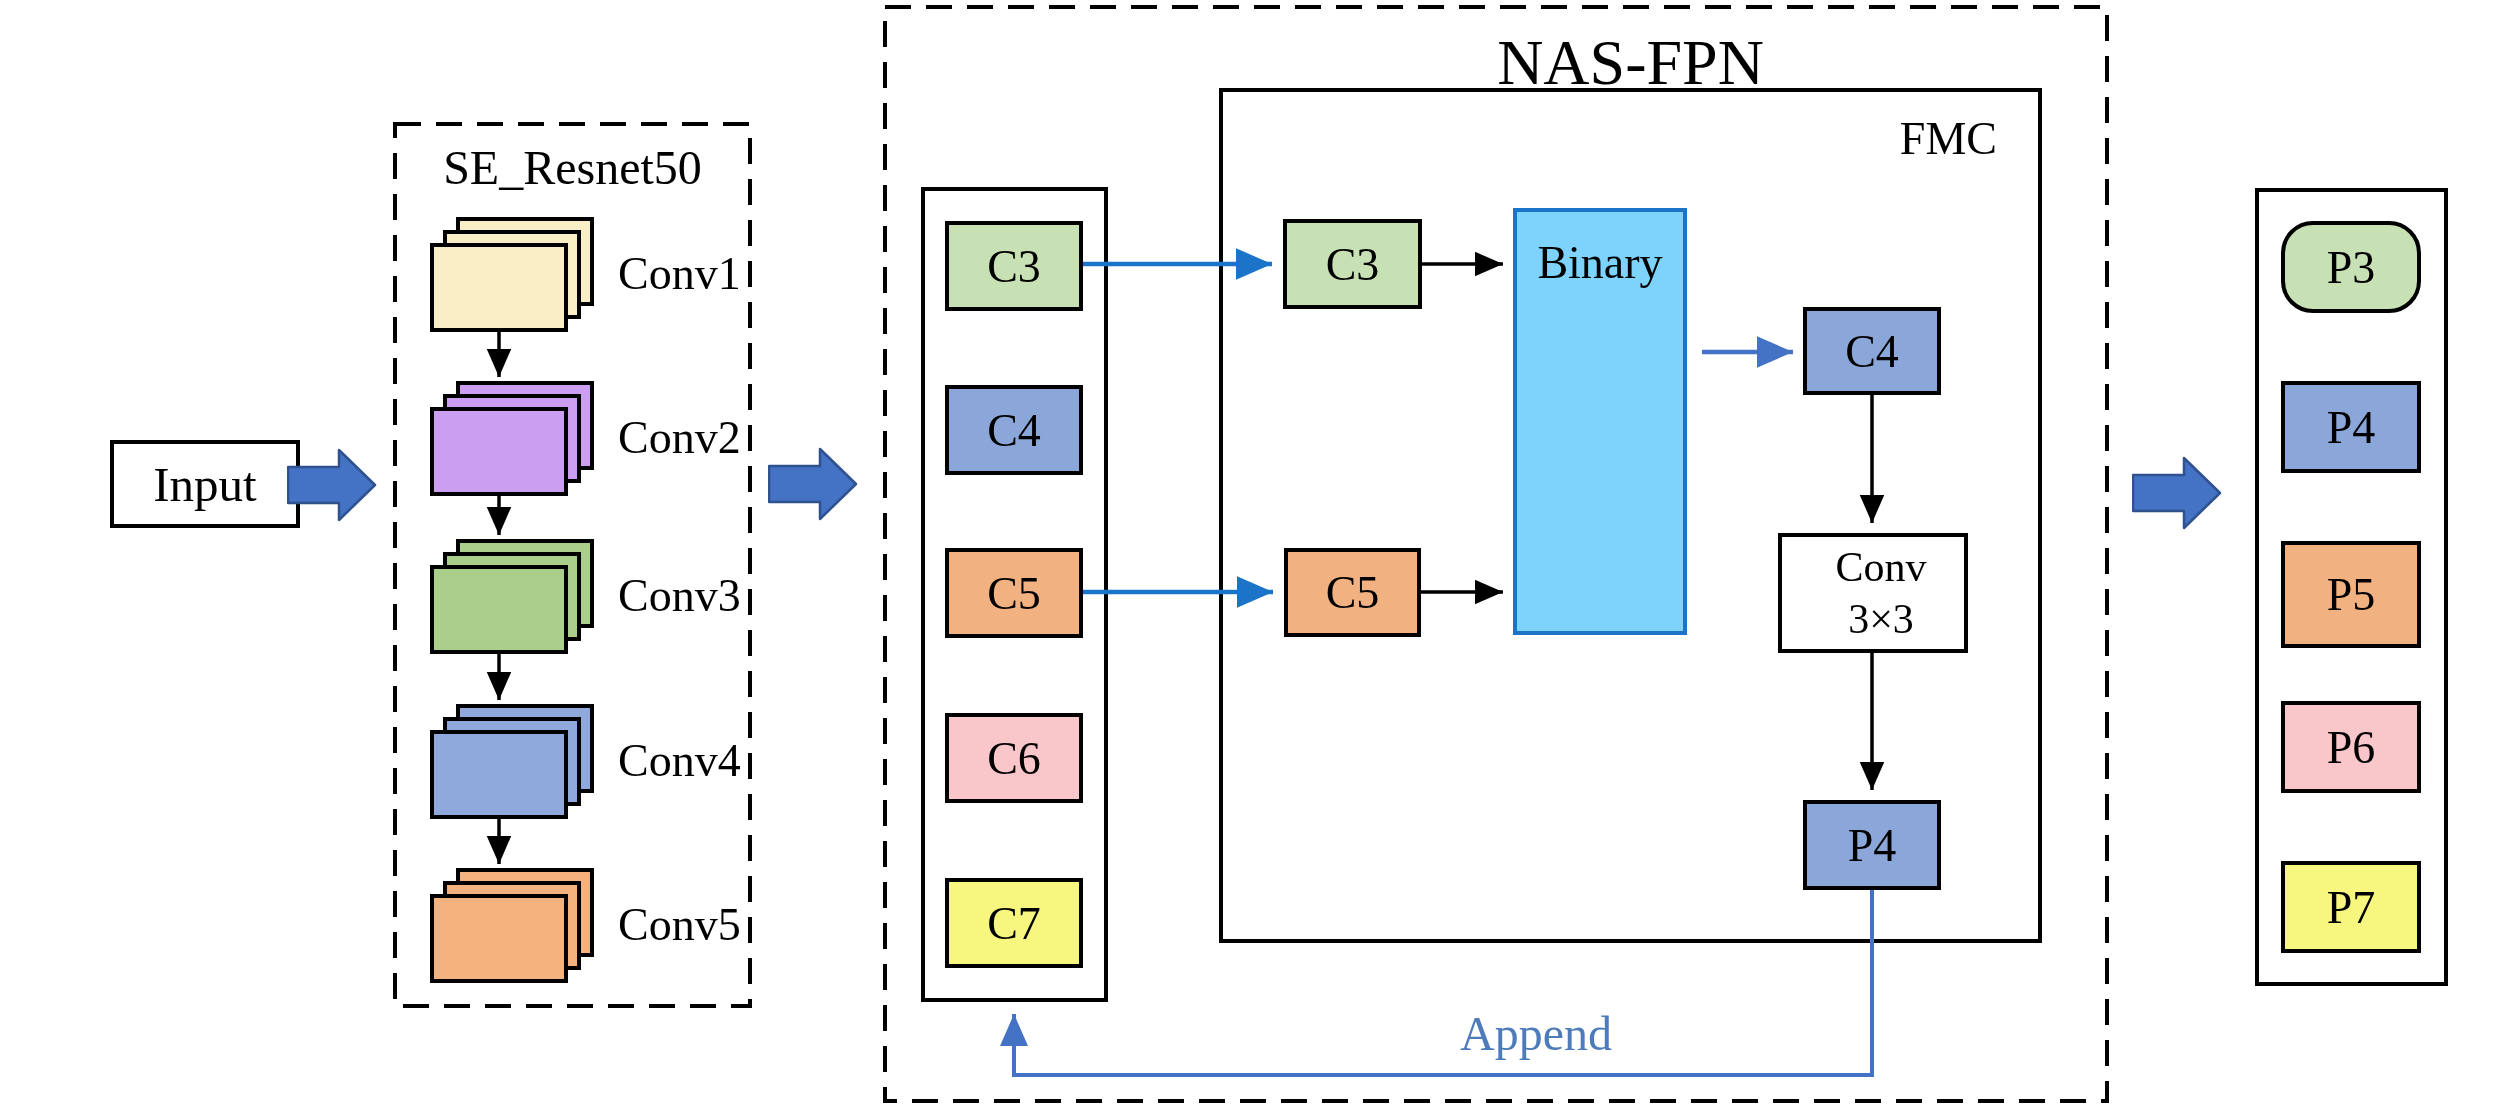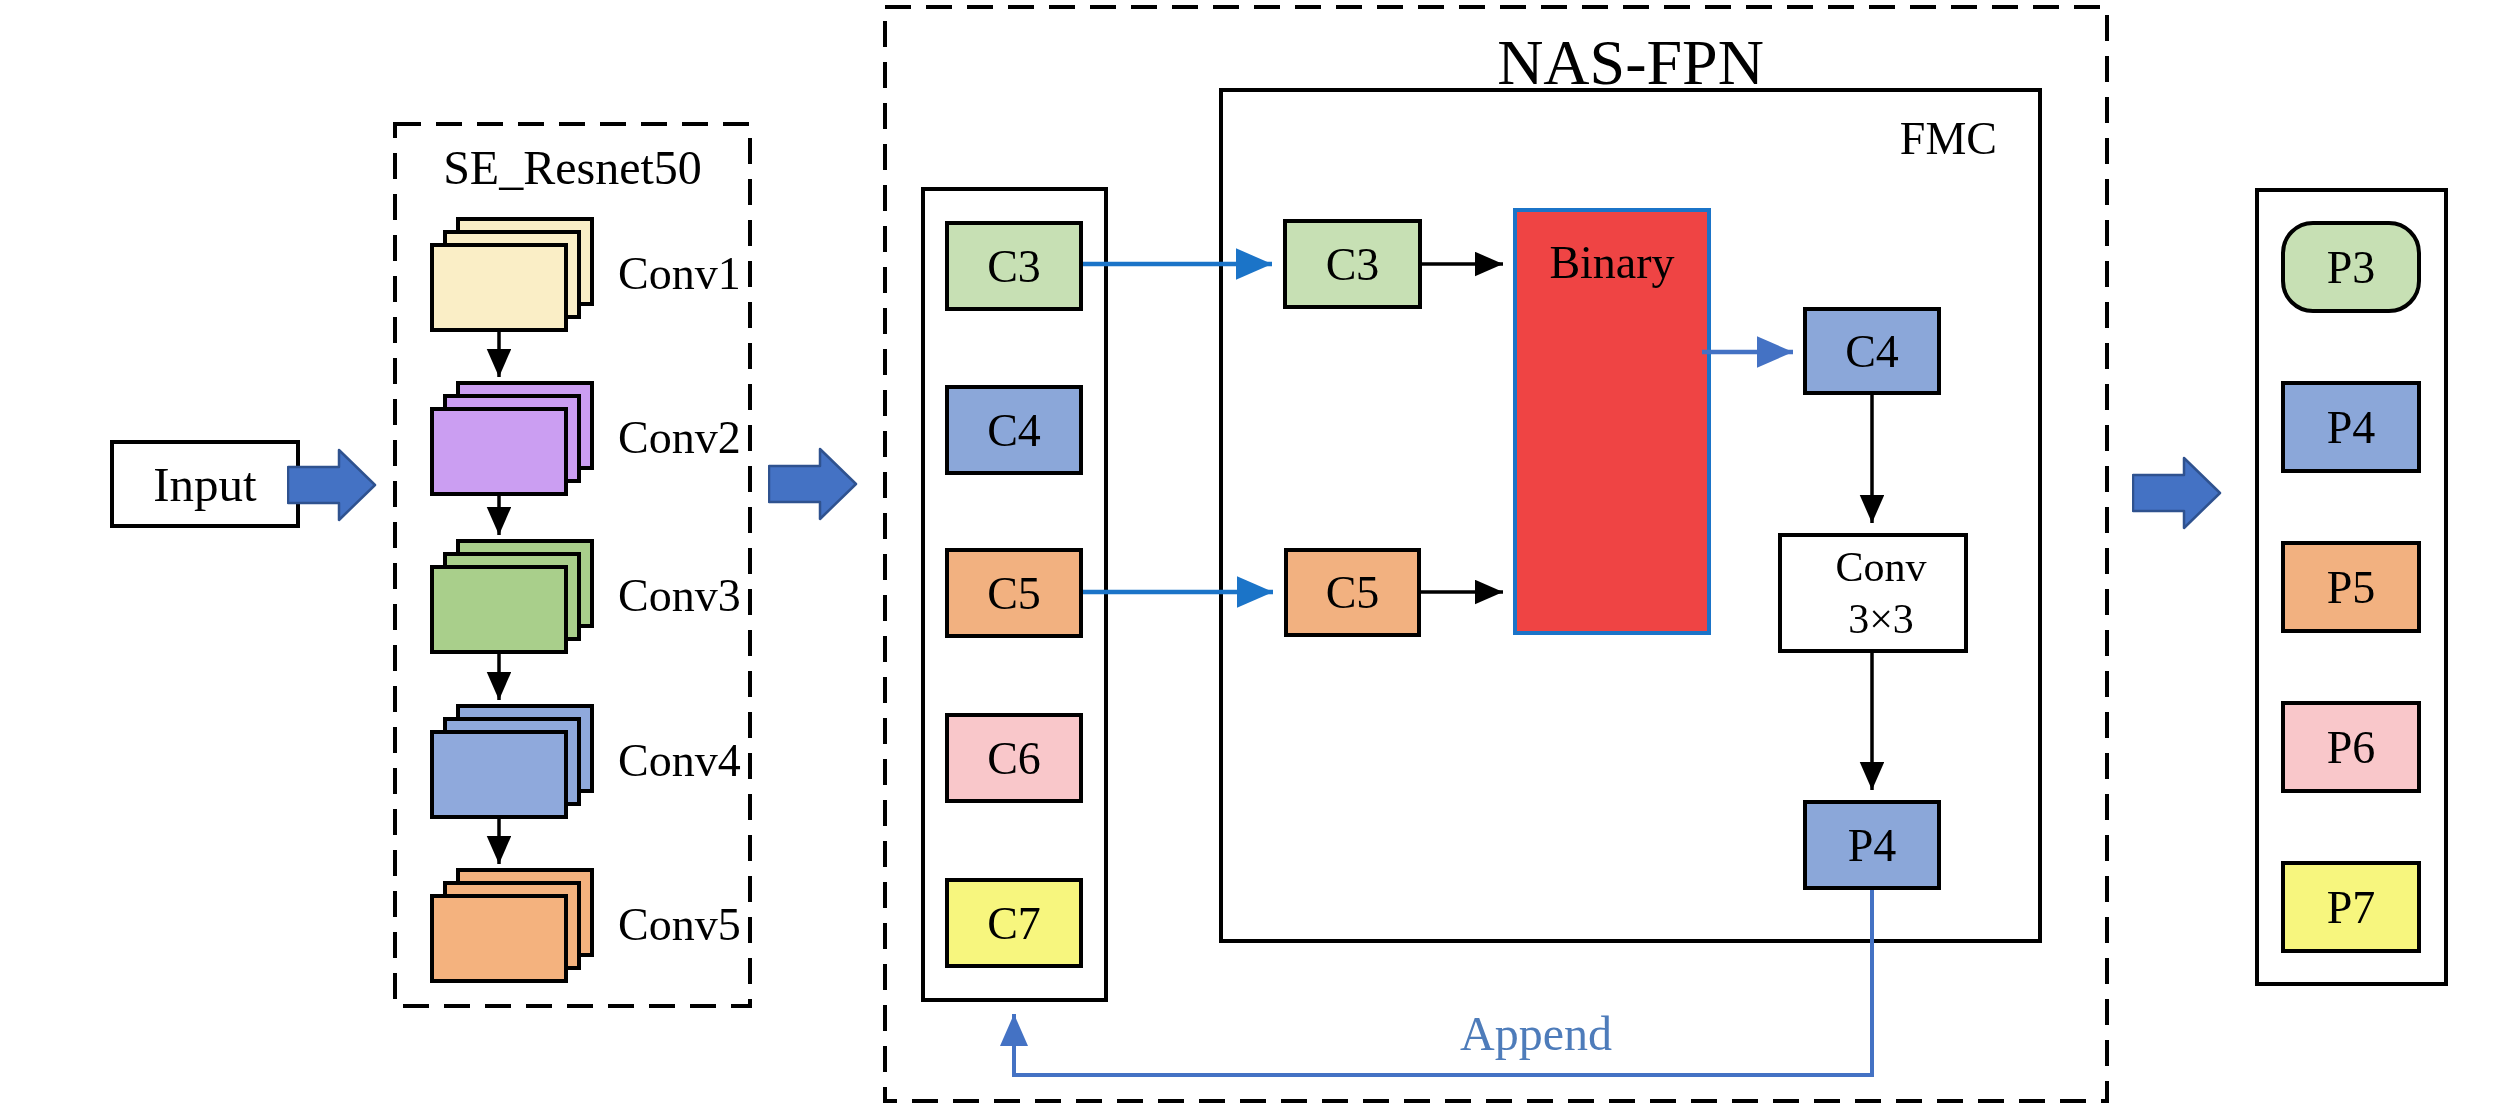--- a/index.html
+++ b/index.html
@@ -92,21 +92,21 @@
   <div class="abs" style="left:1219px;top:88px;width:823px;height:855px;border:4px solid #000;background:#fff;"></div>
   <div class="abs" style="left:1742px;top:112px;width:255px;text-align:right;font-size:46px;">FMC</div>
 
   <div class="abs cell" style="left: 1283px; top: 219px; width: 139px; height: 90px; background-color: rgb(199, 224, 180);">
       <span>C3</span>
     </div>
   <div class="abs cell" style="left: 1284px; top: 548px; width: 137px; height: 89px; background-color: rgb(242, 177, 128);">
       <span>C5</span>
     </div>
 
-  <div class="abs" style="left: 1513px; top: 208px; width: 198px; height: 427px; border: 4px solid rgb(27, 116, 200); background: #ef4444; text-align: center;">
+  <div class="abs" style="left: 1513px; top: 208px; width: 174px; height: 427px; border: 4px solid rgb(27, 116, 200); background: #7dd3fc; text-align: center;">
     <div style="margin-top:24px;font-size:46px;">Binary</div>
   </div>
 
   <div class="abs cell" style="left: 1803px; top: 307px; width: 138px; height: 88px; background-color: rgb(139, 167, 217);">
       <span>C4</span>
     </div>
 
   <div class="abs box" style="left:1778px;top:533px;width:190px;height:120px;flex-direction:column;font-size:42px;line-height:1.25;padding-left:16px;">
     <div>Conv</div>
     <div>3×3</div>
@@ -118,21 +118,21 @@
 
   <div class="abs" style="left: 1386px; top: 1006px; width: 300px; text-align: center; font-size: 48px; color: rgb(78, 124, 186);">Append</div>
 
   <div class="abs box" style="left:2255px;top:188px;width:193px;height:798px;"></div>
   <div class="abs cell" style="left: 2281px; top: 221px; width: 140px; height: 92px; background-color: rgb(199, 224, 180); border-radius: 32px;">
       <span>P3</span>
     </div>
   <div class="abs cell" style="left: 2281px; top: 381px; width: 140px; height: 92px; background-color: rgb(139, 167, 217);">
       <span>P4</span>
     </div>
-  <div class="abs cell" style="left: 2281px; top: 541px; width: 140px; height: 92px; background-color: rgb(242, 177, 128);">
+  <div class="abs cell" style="left: 2281px; top: 541px; width: 140px; height: 107px; background-color: rgb(242, 177, 128);">
       <span>P5</span>
     </div>
   <div class="abs cell" style="left: 2281px; top: 701px; width: 140px; height: 92px; background-color: rgb(249, 199, 202);">
       <span>P6</span>
     </div>
   <div class="abs cell" style="left: 2281px; top: 861px; width: 140px; height: 92px; background-color: rgb(247, 246, 126);">
       <span>P7</span>
     </div>
 
   <svg class="overlay" viewBox="0 0 2520 1113">

